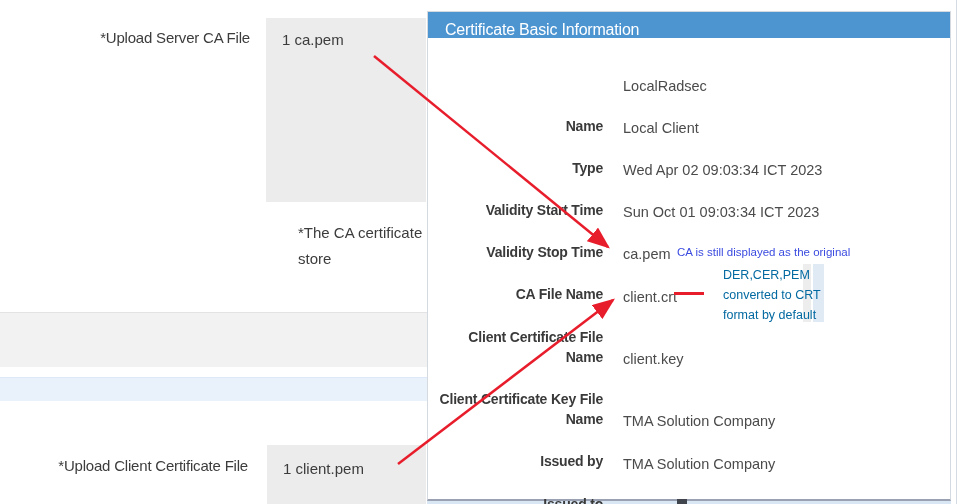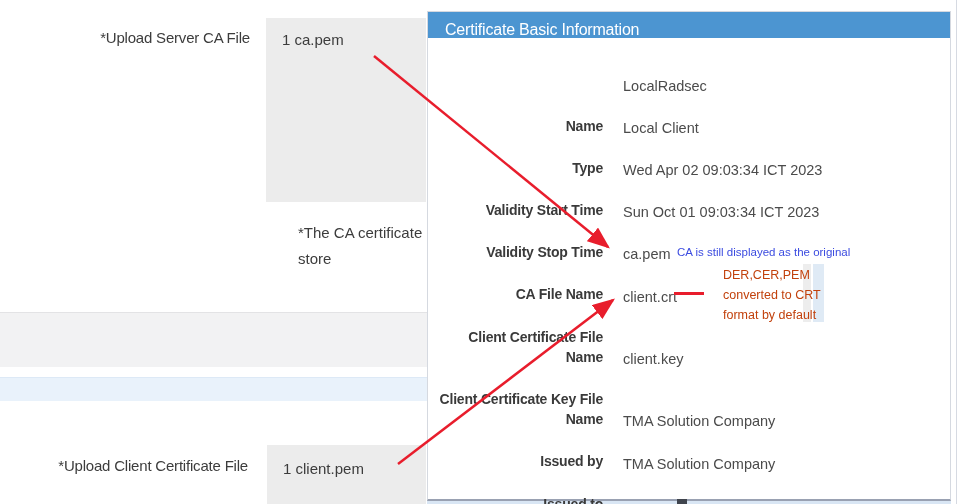--- a/index.html
+++ b/index.html
@@ -73,21 +73,21 @@
   }
   .artifact-strip { position:absolute; z-index:1; }
   #strip-a { left:375px; top:252px; width:8px;  height:58px; background:#ededed; }
   #strip-b { left:385px; top:252px; width:11px; height:58px; background:#dfeaf5; }
   #red-dash {
     position:absolute; left:246px; top:280px; width:30px; height:3px;
     background:#e81d2c; z-index:3;
   }
   #red-note {
     position:absolute; left:295px; top:253px;
-    font-size:12.5px; line-height:20px; color:#c2410c;
+    font-size:12.5px; line-height:20px; color:#0369a1;
     white-space:pre-line; z-index:3;
   }
 
   #bottom-strip {
     position:absolute; left:427px; top:501px; width:524px; height:3px;
     background:#d9e6f4; z-index:4;
   }
   #resize-handle {
     position:absolute; left:677px; top:499px; width:10px; height:5px;
     background:#3f444d; z-index:20;

